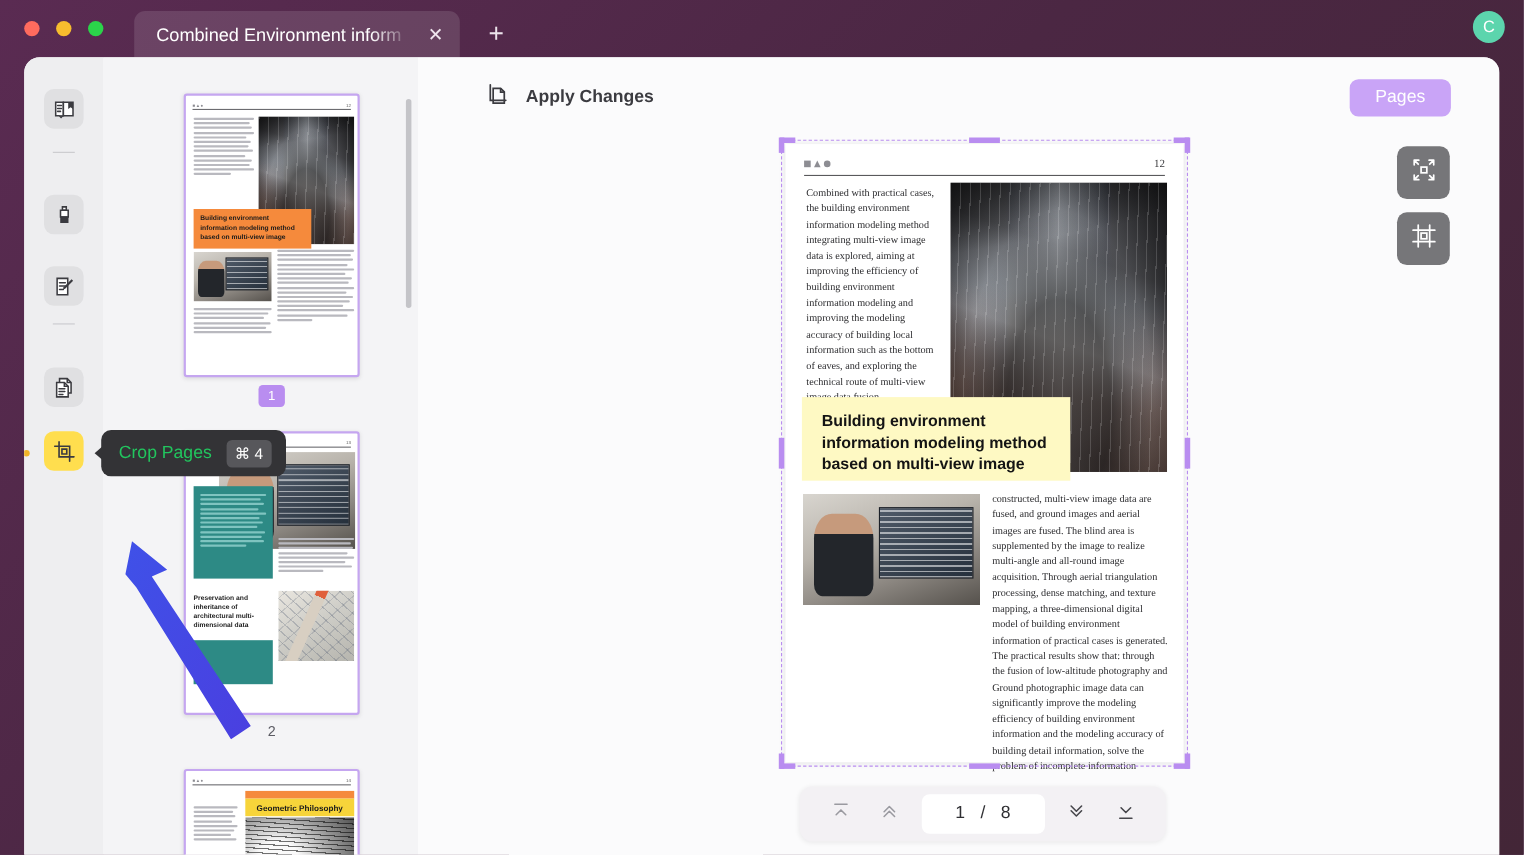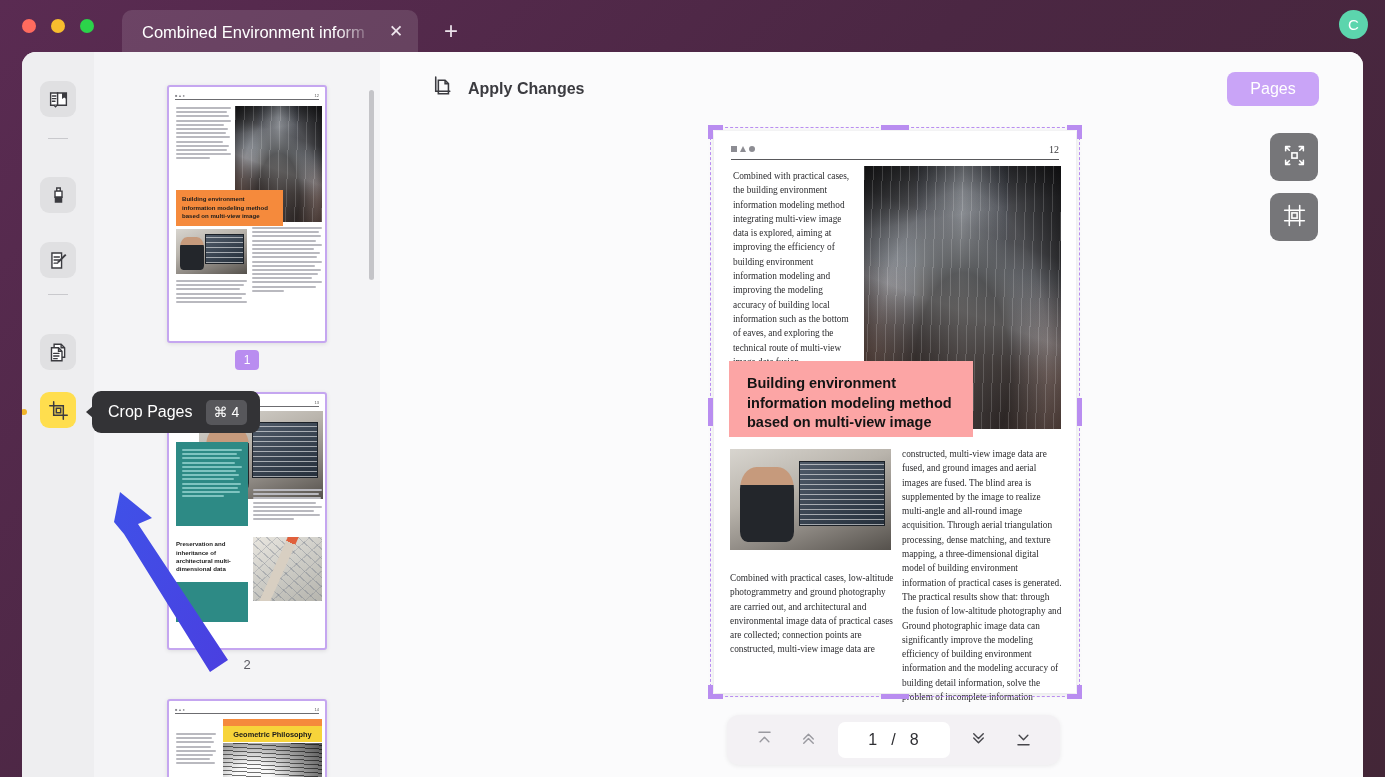--- a/index.html
+++ b/index.html
@@ -103,21 +103,21 @@
     padding: 0 13px 0 16px;
     z-index: 60;
     white-space: nowrap;
   }
   .tooltip::before {
     content: ""; position: absolute; left: -6px; top: 15px;
     border-top: 6px solid transparent;
     border-bottom: 6px solid transparent;
     border-right: 7px solid #333336;
   }
-  .tooltip-label { color: #ffffff; font-size: 16px; }
+  .tooltip-label { color: #22c55e; font-size: 16px; }
   .tooltip-key {
     background: #57575b; color: #ffffff;
     font-size: 14px; border-radius: 5px;
     padding: 4px 8px 5px;
   }
 
   
   .arrow-pointer {
     position: absolute; left: 88px; top: 432px;
     width: 120px; height: 190px;
@@ -235,21 +235,21 @@
 
   
   .viewer {
     position: absolute; left: 358px; top: 0; right: 0; bottom: 0;
     background: #fbfbfc;
   }
   .viewer-head {
     position: absolute; left: 0; right: 0; top: 0; height: 72px;
   }
   .apply {
-    position: absolute; left: 50px; top: 22px;
+    position: absolute; left: 60px; top: 22px;
     display: flex; align-items: center; gap: 13px;
     cursor: pointer;
   }
   .apply-label { font-size: 16px; font-weight: bold; color: #3b3b40; }
   .crop-btn {
     position: absolute; right: 44px; top: 20px;
     width: 92px; height: 34px; border-radius: 8px;
     background: #c9a4f7; border: none;
     color: #ffffff; font-size: 16px;
     font-family: "Liberation Sans", sans-serif;
@@ -292,21 +292,21 @@
     font-family: "Liberation Serif", serif;
     font-size: 9.3px; line-height: 14.3px; color: #2b2b2e;
     text-align: left;
   }
   .doc-photo-top {
     position: absolute; left: 150px; top: 35px; width: 197px; height: 263px;
     overflow: hidden;
   }
   .doc-band {
     position: absolute; left: 15px; top: 230px; width: 244px; height: 76px;
-    background: #fca5a5;
+    background: #fef9c3;
     padding: 13px 0 0 18px;
   }
   .doc-band-txt {
     font-family: "Liberation Sans", sans-serif;
     font-size: 14.5px; line-height: 19.5px; font-weight: bold; color: #141414;
     white-space: pre-line;
   }
   .doc-photo-bot {
     position: absolute; left: 16px; top: 318px; width: 161px; height: 101px;
     overflow: hidden;
@@ -653,21 +653,20 @@
           <div class="doc-band">
             <div class="doc-band-txt">Building environment
 information modeling method
 based on multi-view image</div>
           </div>
 
           <div class="doc-photo-bot">
             <div class="ph-desk"></div>
           </div>
 
-          <div class="doc-col-botleft">Combined with practical cases, low-altitude photogrammetry and ground photography are carried out, and architectural and environmental image data of practical cases are collected; connection points are constructed, multi-view image data are</div>
           <div class="doc-col-right">constructed, multi-view image data are fused, and ground images and aerial images are fused. The blind area is supplemented by the image to realize multi-angle and all-round image acquisition. Through aerial triangulation processing, dense matching, and texture mapping, a three-dimensional digital model of building environment information of practical cases is generated. The practical results show that: through the fusion of low-altitude photography and Ground photographic image data can significantly improve the modeling efficiency of building environment information and the modeling accuracy of building detail information, solve the problem of incomplete information</div>
         </div>
 
         <div class="crop-box"></div>
         <div class="handle h-corner" style="left:-5px;  top:-6px;"></div>
         <div class="handle h-corner-v" style="left:-6px;  top:-6px;"></div>
         <div class="handle h-mid-h" style="left:167px; top:-6px;"></div>
         <div class="handle h-corner" style="right:-5px; top:-6px;"></div>
         <div class="handle h-corner-v" style="right:-6px; top:-6px;"></div>
         <div class="handle h-mid-v" style="left:-6px;  top:267px;"></div>

